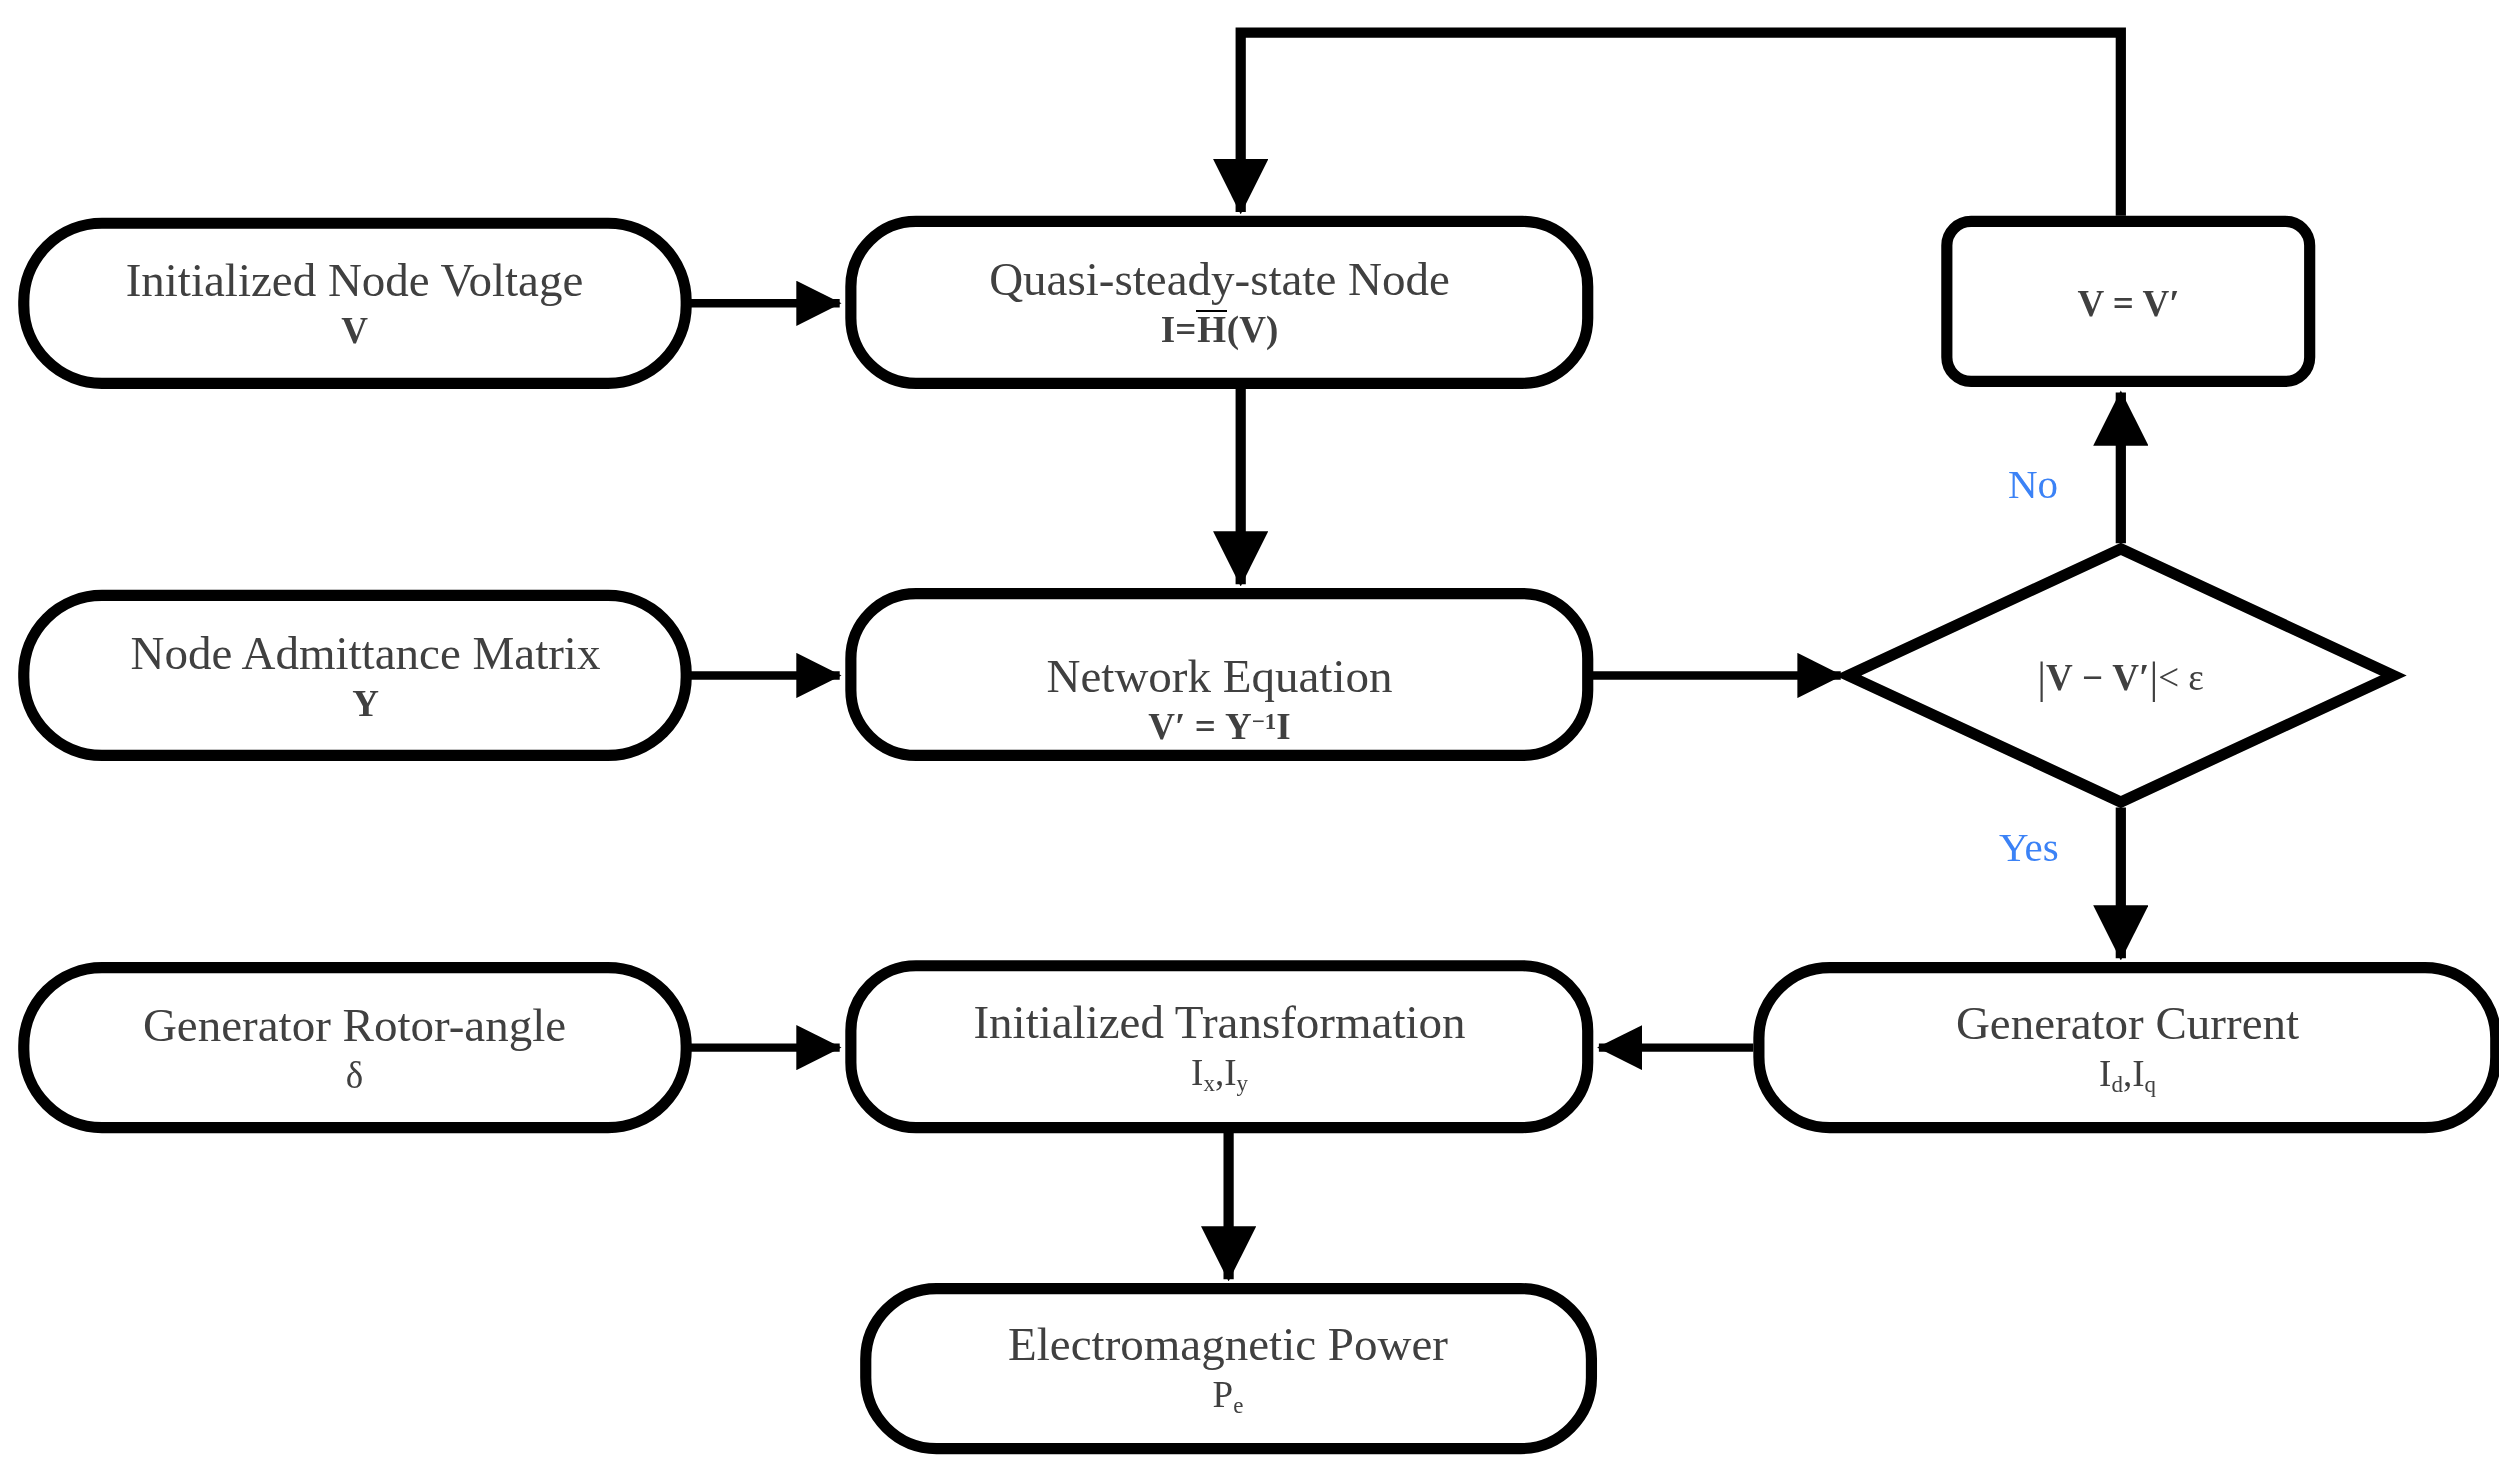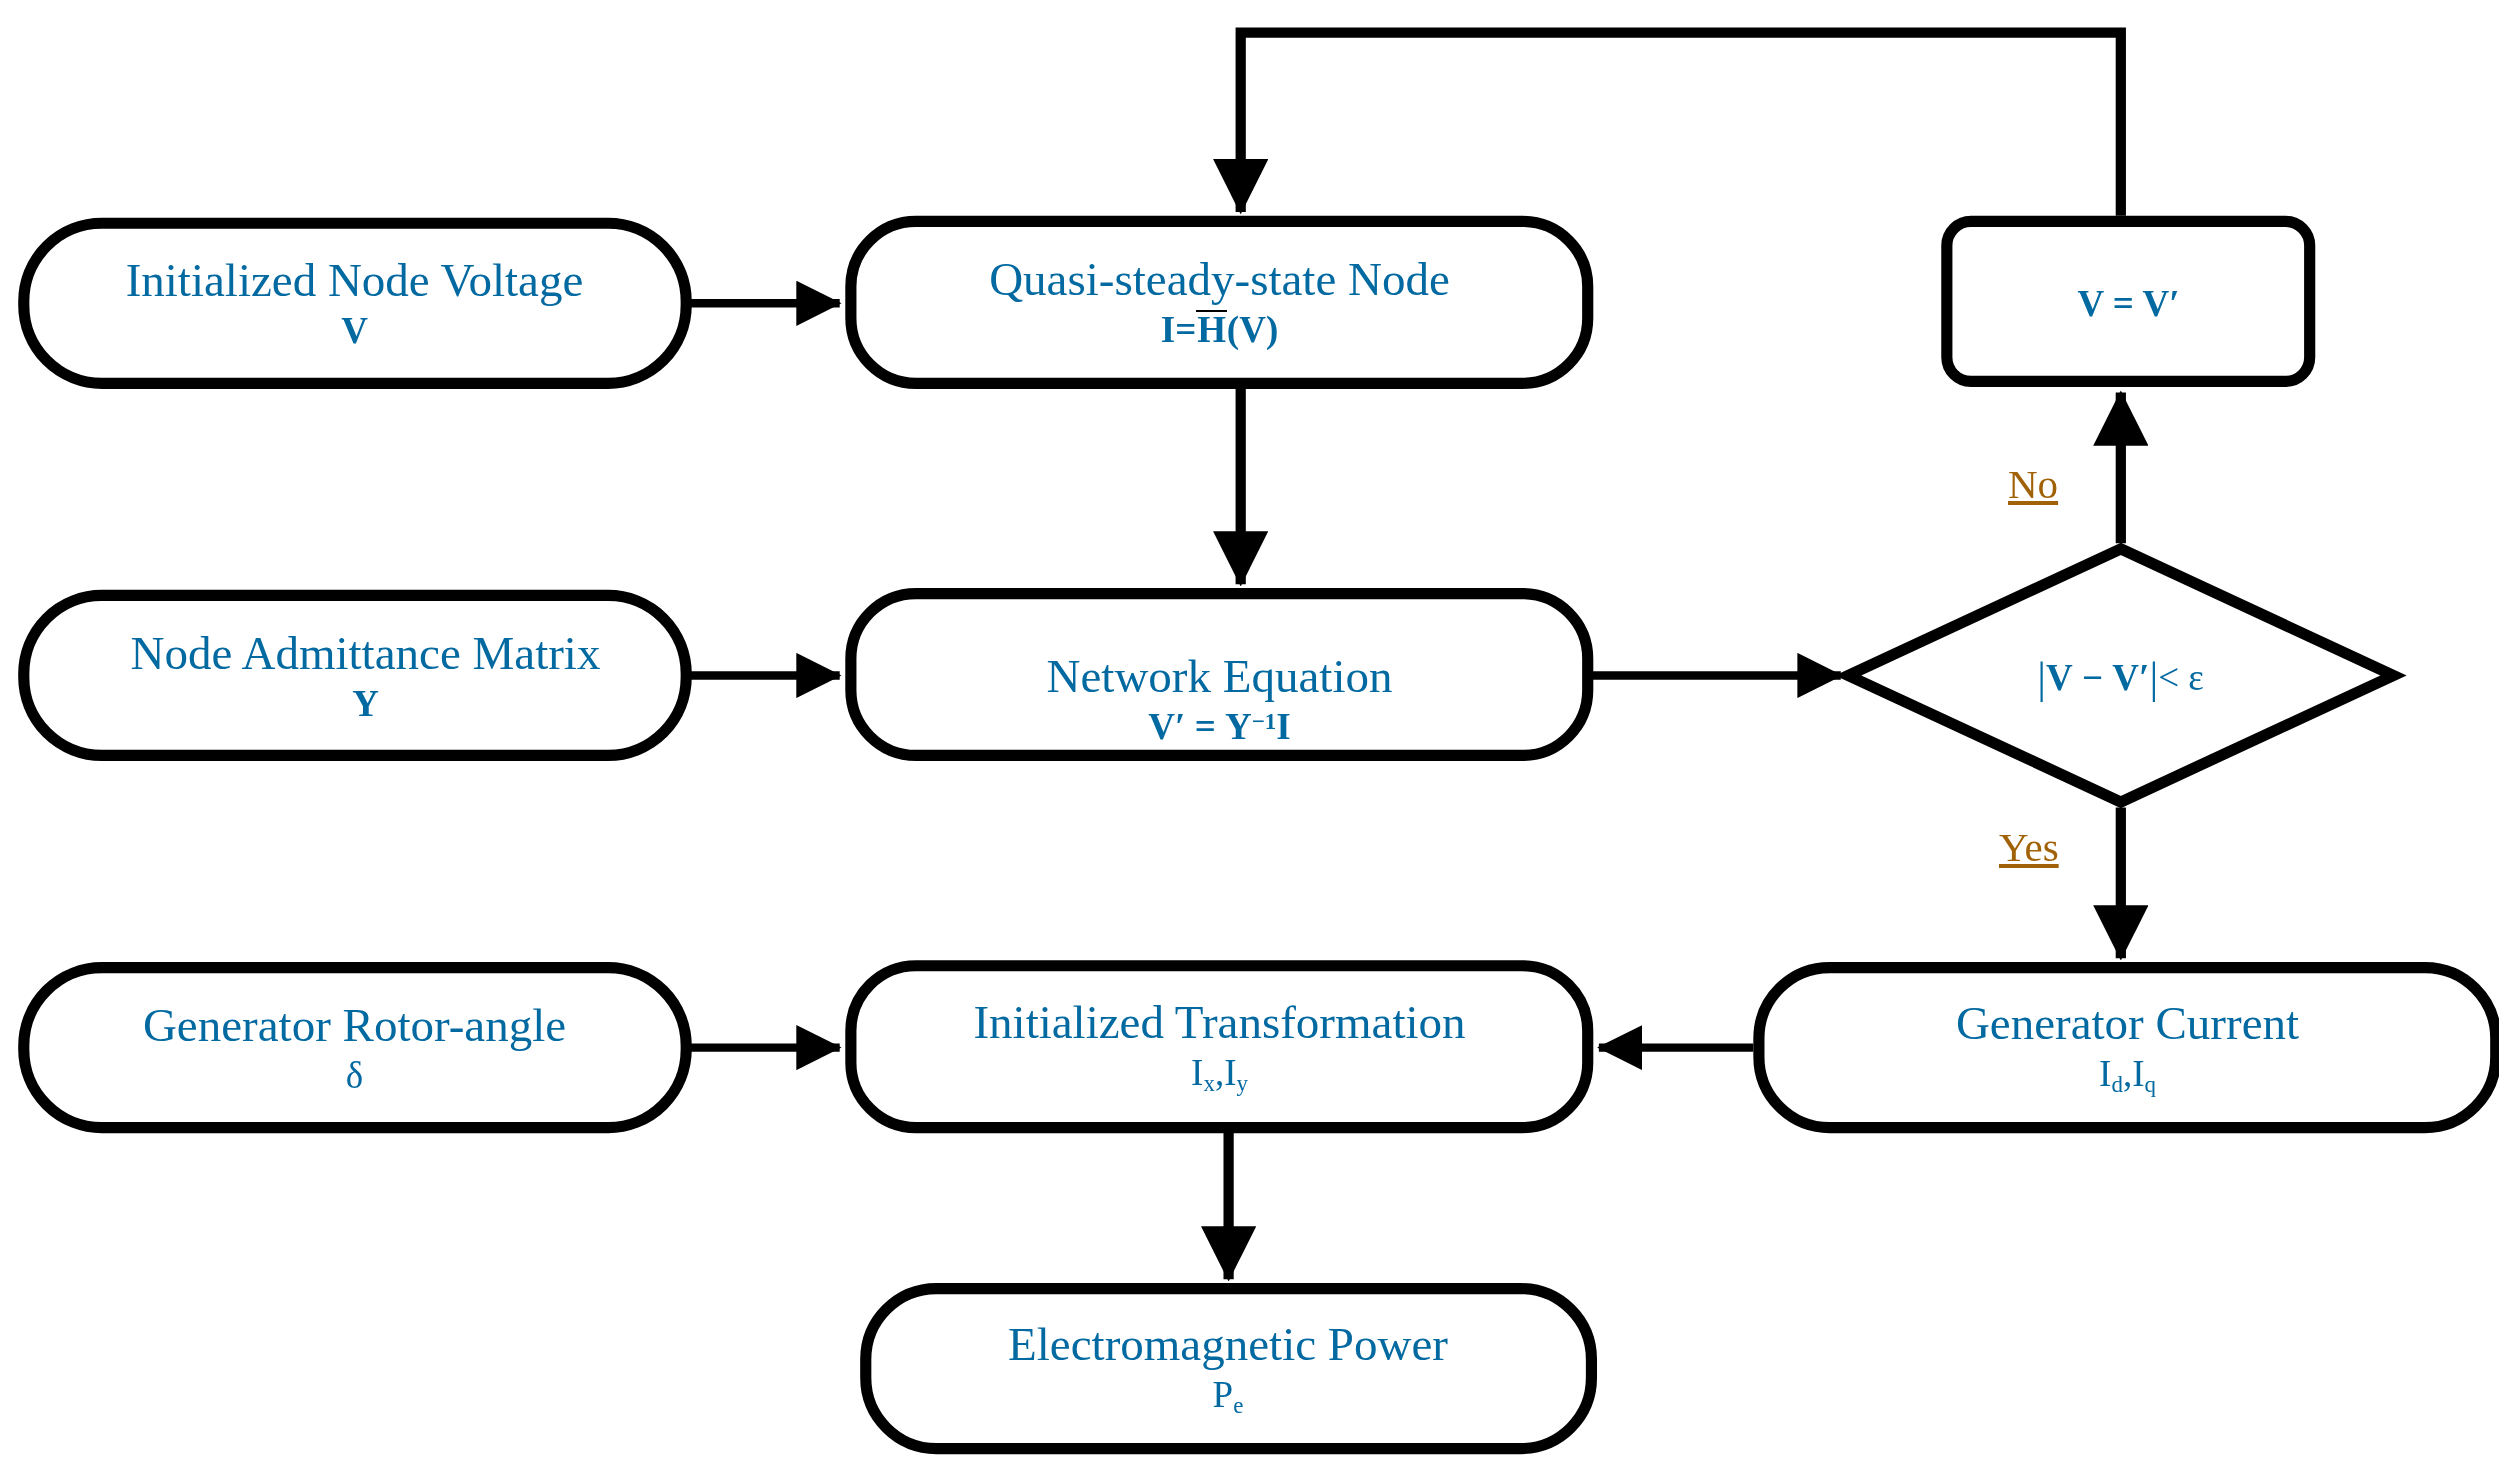--- a/index.html
+++ b/index.html
@@ -22,21 +22,21 @@
     width: 2500px;
     height: 1483px;
   }
   .node-label {
     position: absolute;
     display: flex;
     flex-direction: column;
     align-items: center;
     justify-content: center;
     text-align: center;
-    color: #0369a1;
+    color: #404040;
     pointer-events: none;
     line-height: 1.08;
   }
   .title-line {
     font-size: 47px;
     white-space: nowrap;
   }
   .formula-line {
     font-size: 37px;
     font-weight: bold;
@@ -54,23 +54,22 @@
     border-top: 2.8px solid #000;
     display: inline-block;
     line-height: 0.96;
     padding: 0 0.9px;
   }
   sub { font-size: 0.62em; vertical-align: -0.28em; }
   sup { font-size: 0.62em; vertical-align: 0.42em; }
   .edge-label {
     position: absolute;
     font-size: 41px;
-    color: #a16207;
+    color: #3b82f6;
     white-space: nowrap;
-    text-decoration: underline;
   }
   .vbar { font-weight: normal; font-size: 1.18em; vertical-align: -0.06em; }
 </style>
 </head>
 <body>
 
 <div id="canvas">
 
   <svg class="layer" viewBox="0 0 2686 1594">
     <defs>

